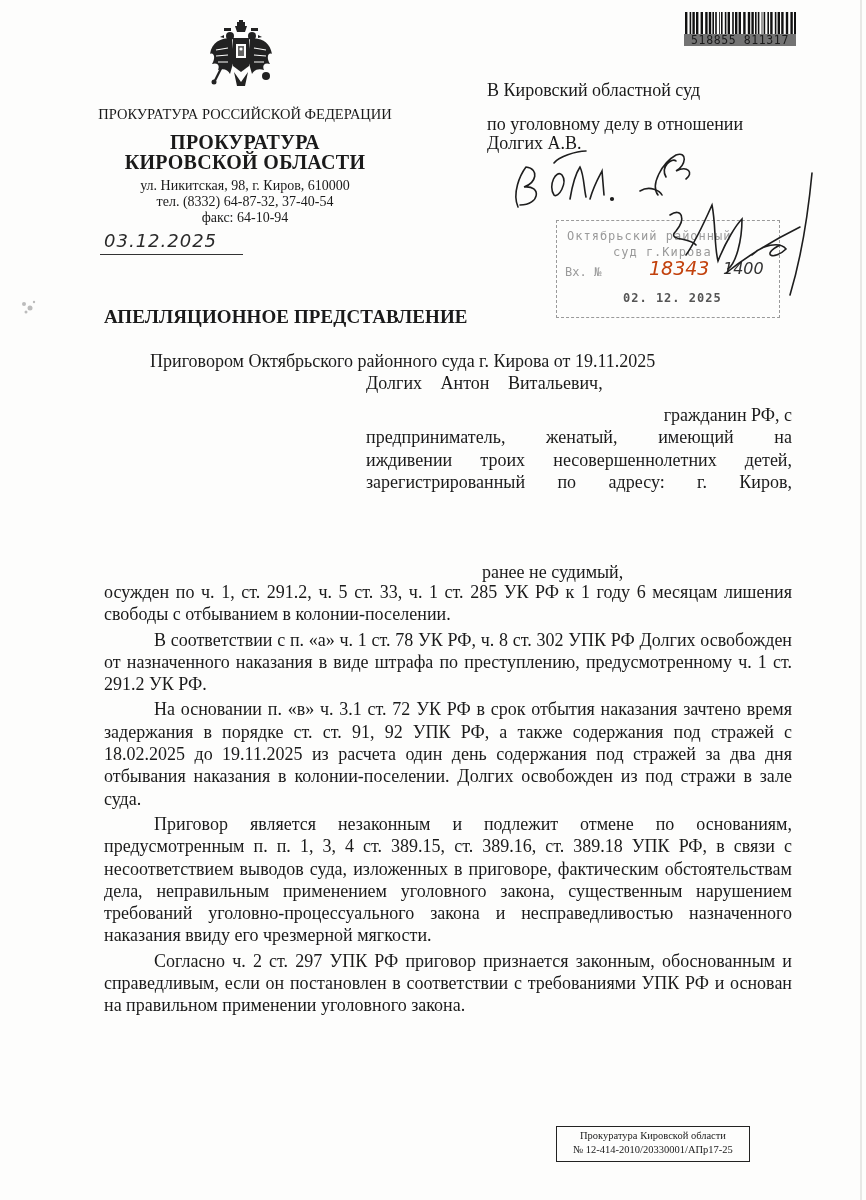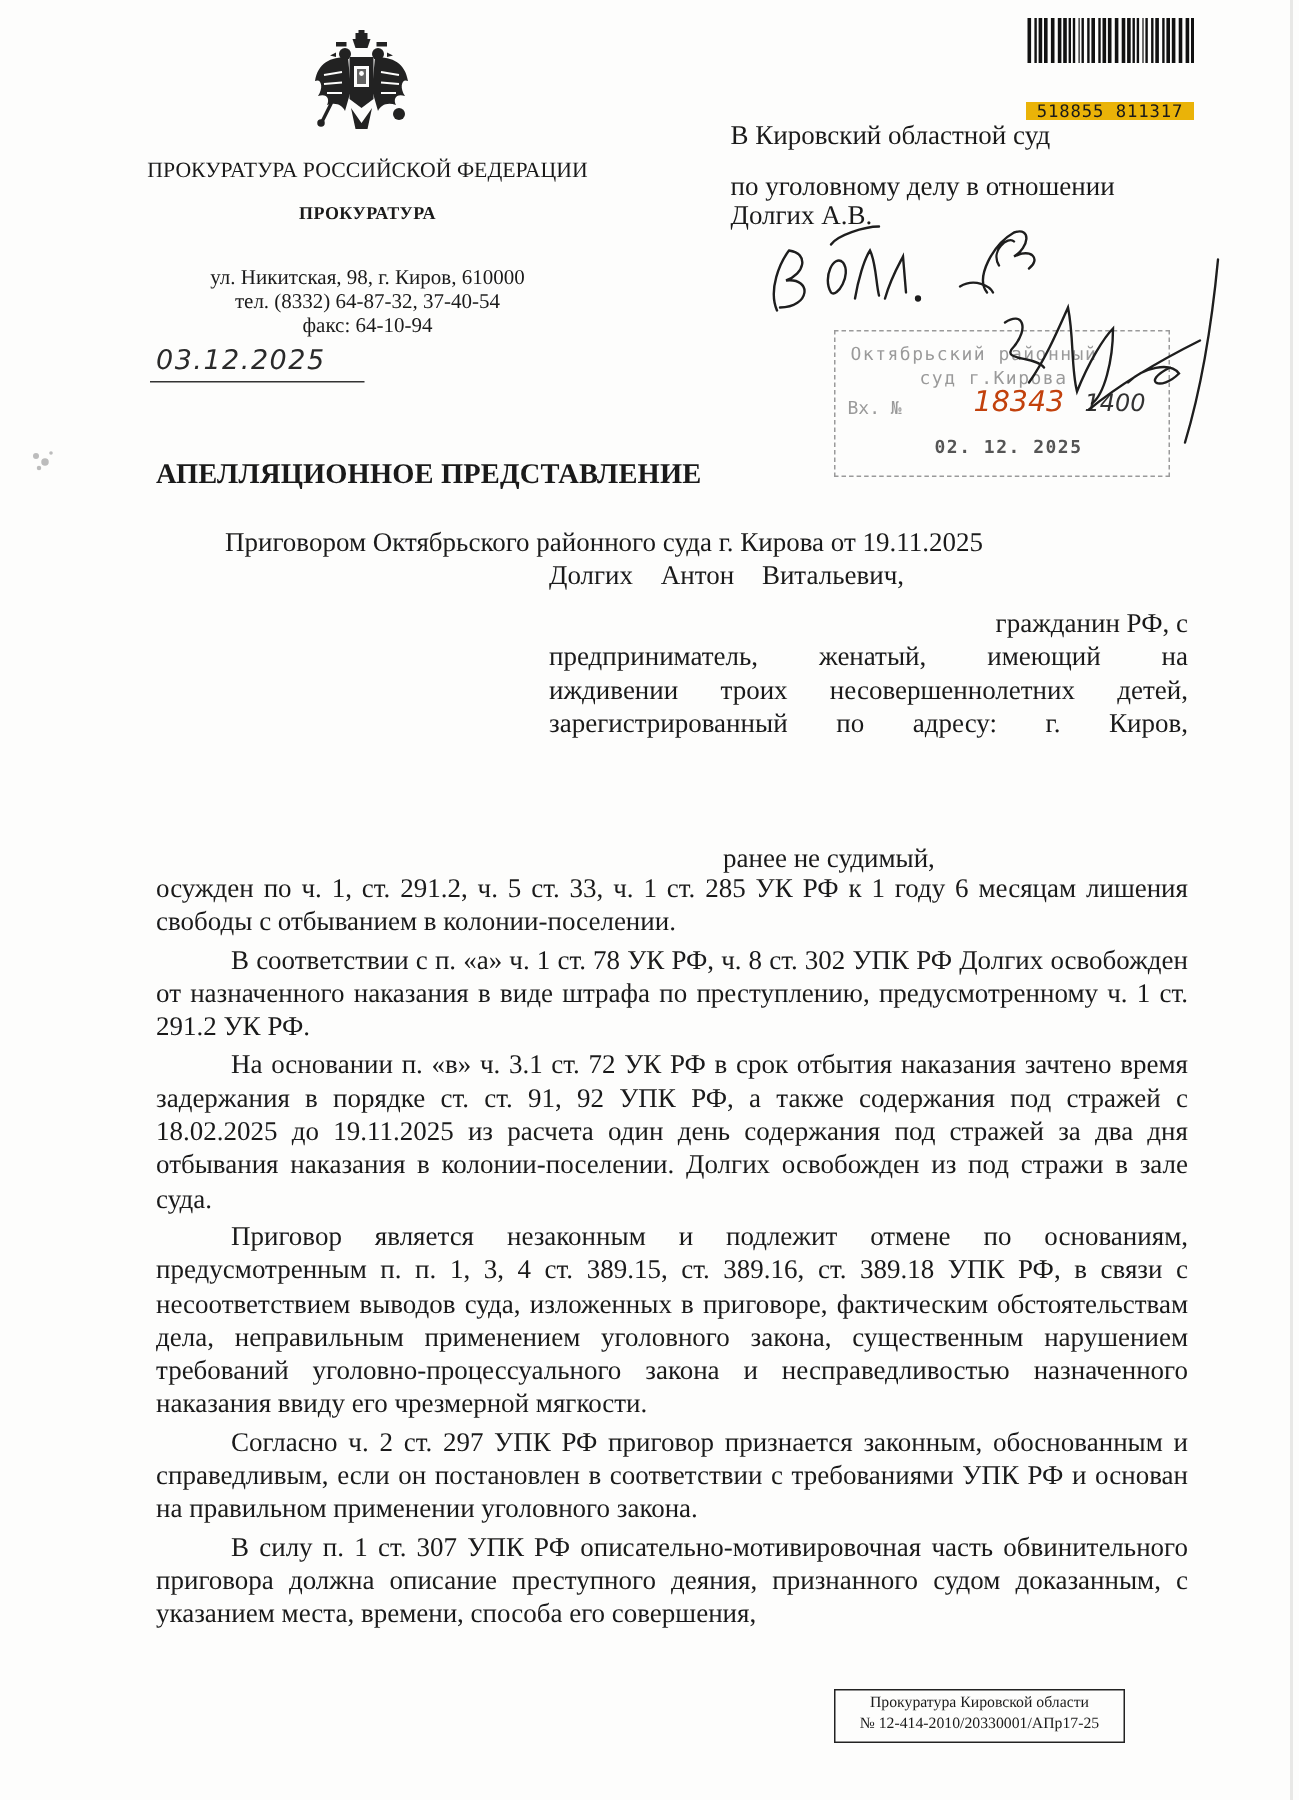--- a/index.html
+++ b/index.html
@@ -8,35 +8,35 @@
       background: #fdfdfc; position: relative;
       font-family: "Liberation Serif", "DejaVu Serif", serif;
       color: #1a1a1a;
     }
     .abs { position: absolute; }
     
     .emblem { left: 206px; top: 20px; width: 70px; height: 72px; }
     
     .lh { left: 80px; width: 330px; text-align: center; }
     .lh-org { top: 106px; font-size: 14.5px; letter-spacing: 0; }
-    .lh-name { top: 132px; font-size: 12px; font-weight: bold; line-height: 20px; letter-spacing: 0.3px; }
+    .lh-name { top: 132px; font-size: 20px; font-weight: bold; line-height: 20px; letter-spacing: 0.3px; }
     .lh-addr { top: 178px; font-size: 14px; line-height: 16px; }
     .date-hand {
       left: 104px; top: 230px; width: 150px;
       font-family: "DejaVu Sans", sans-serif; font-style: italic;
       font-size: 18px; color: #2a2a2a; letter-spacing: 1px;
     }
     .date-line { left: 100px; top: 254px; width: 143px; border-top: 1px solid #333; height: 0; }
 
     
     .barcode { left: 684px; top: 12px; width: 112px; height: 30px; }
     .barcode-num {
       left: 684px; top: 34px; width: 112px; text-align: center;
       font-family: "DejaVu Sans Mono", monospace; font-size: 11.5px; letter-spacing: 0.6px;
-      background: #eab308; line-height: 12px; margin-top: 34px;
+      background: #737373; line-height: 12px;
     }
 
     
     .addr { left: 487px; font-size: 18px; line-height: 20px; }
     .addr-1 { top: 80px; }
     .addr-2 { top: 114px; }
     .addr-3 { top: 133px; }
 
     
     .resolution { left: 490px; top: 145px; width: 340px; height: 190px; }
@@ -122,20 +122,21 @@
   </g>
   <g fill="#222">
     <path d="M32 26 h6 v10 h-6z" opacity="0.7"></path>
     <circle cx="35" cy="29" r="1.6" fill="#fdfdfc"></circle>
   </g>
 </svg>
 
 <div class="abs lh lh-org">ПРОКУРАТУРА РОССИЙСКОЙ ФЕДЕРАЦИИ</div>
 <div class="abs lh lh-name">
   <div>ПРОКУРАТУРА</div>
+  <div>КИРОВСКОЙ ОБЛАСТИ</div>
 </div>
 <div class="abs lh lh-addr">
   <div>ул. Никитская, 98, г. Киров, 610000</div>
   <div>тел. (8332) 64-87-32, 37-40-54</div>
   <div>факс: 64-10-94</div>
 </div>
 <div class="abs date-hand">03.12.2025</div>
 <div class="abs date-line"></div>
 
 <svg class="abs barcode" id="barcode-svg" viewBox="0 0 112 30" preserveAspectRatio="none">
@@ -227,19 +228,18 @@
   <p>зарегистрированный по адресу: г. Киров,</p>
 </div>
 <div class="abs body-text no-record">ранее не судимый,</div>
 
 <div class="abs body-text main">
   <p>осужден по ч. 1, ст. 291.2, ч. 5 ст. 33, ч. 1 ст. 285 УК РФ к 1 году 6 месяцам лишения свободы с отбыванием в колонии-поселении.</p>
   <p class="ind gap">В соответствии с п. «а» ч. 1 ст. 78 УК РФ, ч. 8 ст. 302 УПК РФ Долгих освобожден от назначенного наказания в виде штрафа по преступлению, предусмотренному ч. 1 ст. 291.2 УК РФ.</p>
   <p class="ind gap">На основании п. «в» ч. 3.1 ст. 72 УК РФ в срок отбытия наказания зачтено время задержания в порядке ст. ст. 91, 92 УПК РФ, а также содержания под стражей с 18.02.2025 до 19.11.2025 из расчета один день содержания под стражей за два дня отбывания наказания в колонии-поселении. Долгих освобожден из под стражи в зале суда.</p>
   <p class="ind gap">Приговор является незаконным и подлежит отмене по основаниям, предусмотренным п. п. 1, 3, 4 ст. 389.15, ст. 389.16, ст. 389.18 УПК РФ, в связи с несоответствием выводов суда, изложенных в приговоре, фактическим обстоятельствам дела, неправильным применением уголовного закона, существенным нарушением требований уголовно-процессуального закона и несправедливостью назначенного наказания ввиду его чрезмерной мягкости.</p>
   <p class="ind gap">Согласно ч. 2 ст. 297 УПК РФ приговор признается законным, обоснованным и справедливым, если он постановлен в соответствии с требованиями УПК РФ и основан на правильном применении уголовного закона.</p>
-  <p class="ind gap">В силу п. 1 ст. 307 УПК РФ описательно-мотивировочная часть обвинительного приговора должна описание преступного деяния, признанного судом доказанным, с указанием места, времени, способа его совершения,</p>
 </div>
 
 <div class="abs regbox">
   <div>Прокуратура Кировской области</div>
   <div>№ 12-414-2010/20330001/АПр17-25</div>
 </div>
 
 </body></html>

